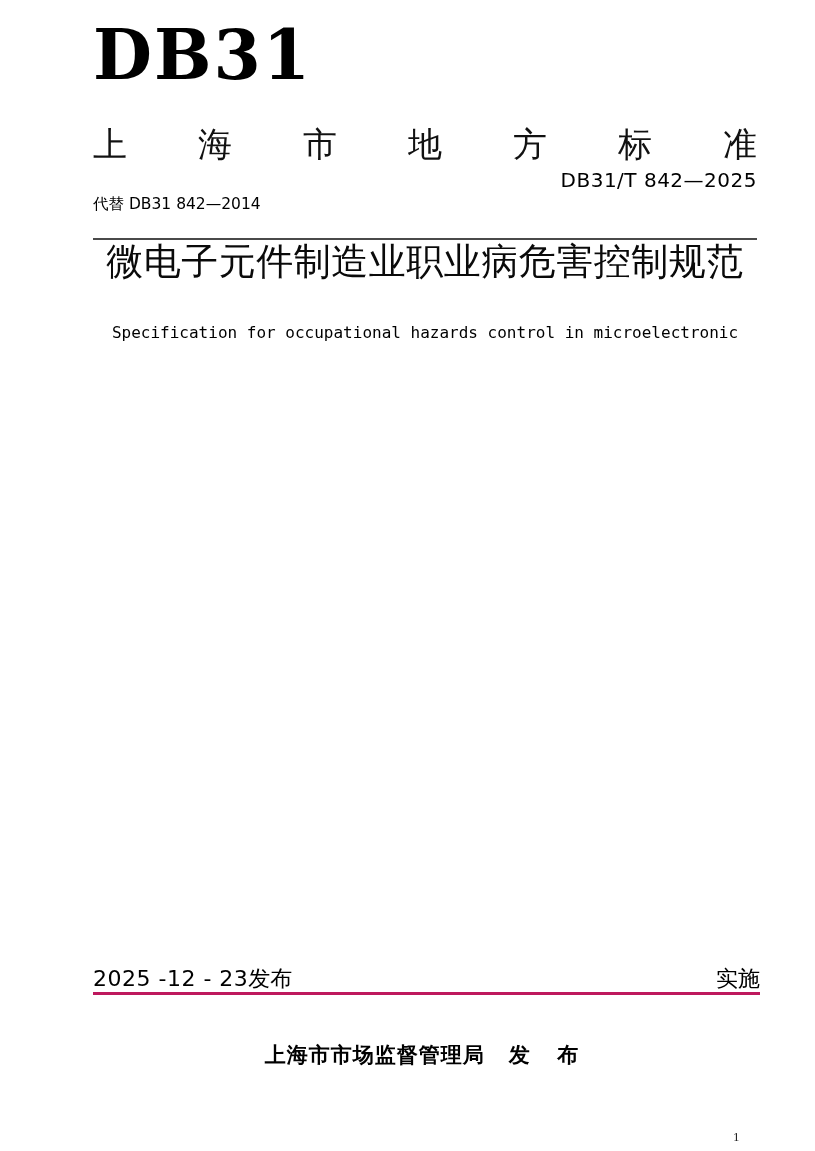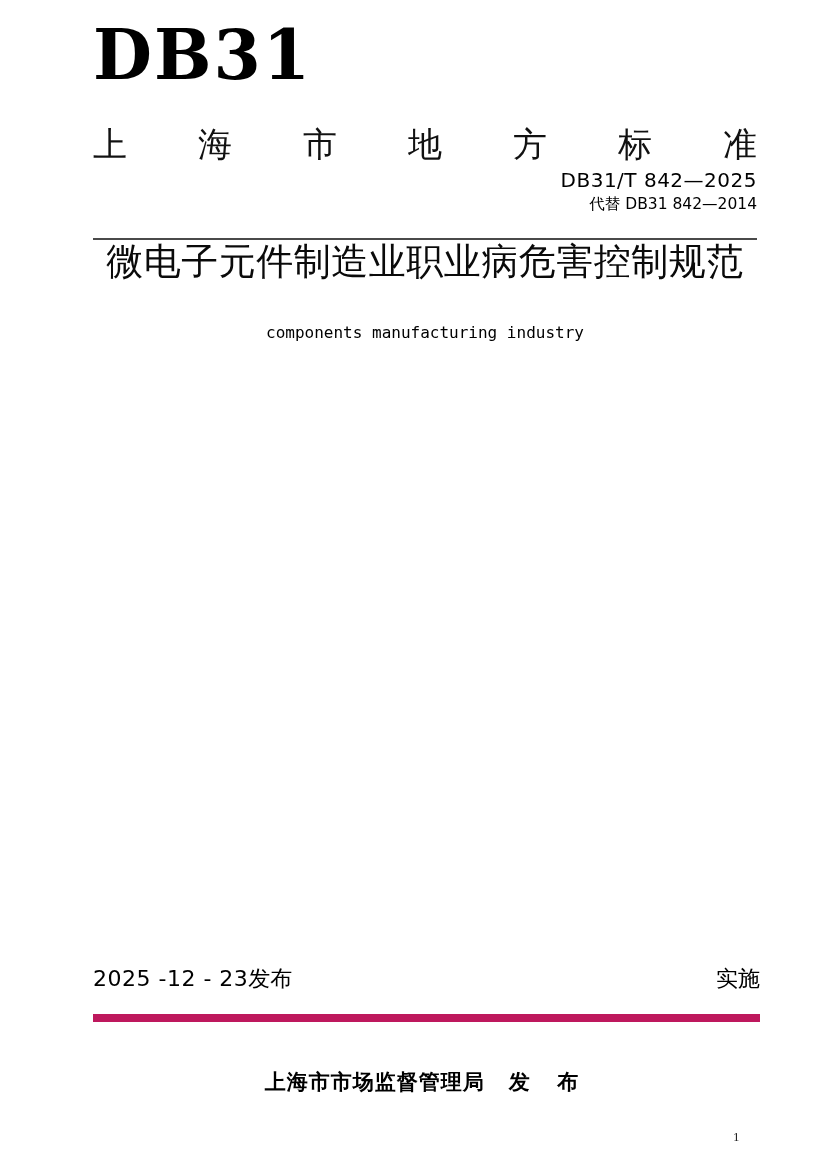--- a/index.html
+++ b/index.html
@@ -35,43 +35,43 @@
     text-align: justify; text-align-last: justify;
     letter-spacing: 0;
     color: #111;
   }
 
   .doc-number {
     margin-top: 3px; text-align: right;
     font-size: 20px; line-height: 1.2; letter-spacing: 0.5px;
   }
   .superseded {
-    margin-top: 3px; text-align: right;
+    margin-top: 3px; 
     font-size: 15.5px; line-height: 1.2;
   }
 
   .rule { margin-top: 25px; border-top: 2px solid #4a4a4a; height: 0; }
 
   .title-cn {
     text-align: center;
     font-size: 37px; line-height: 1.2; letter-spacing: 0.5px;
     color: #0a0a0a;
   }
   .title-en {
     margin-top: 33px; text-align: center;
     font-family: "DejaVu Sans Mono", "Liberation Mono", monospace;
     font-size: 16px; line-height: 30px;
   }
 
   
   .bottom-block { position: absolute; left: 93px; right: 55px; top: 966px; }
   .dates-row {
     display: flex; justify-content: space-between; align-items: flex-end;
-    border-bottom: 8px solid #be185d;
-    padding-bottom: 22px;
+    border-bottom: 3px solid #be185d;
+    padding-bottom: 0;
     font-size: 22px; line-height: 1.2;
   }
   .date-group { display: flex; align-items: baseline; }
   .date-value { letter-spacing: 0.5px; }
   .date-label { }
 
   .publisher {
     margin-top: 46px; text-align: center;
     font-size: 21px; font-weight: bold; letter-spacing: 1px;
   }
@@ -96,21 +96,21 @@
   <div class="standard-name">上海市地方标准</div>
 
   <div class="doc-number">DB31/T 842—2025</div>
   <div class="superseded">代替 DB31 842—2014</div>
 
   <div class="rule"></div>
 
   <div class="title-cn">微电子元件制造业职业病危害控制规范</div>
 
   <div class="title-en">
-    <div>components manufacturing industry</div>
+    <div>Specification for occupational hazards control in microelectronic</div>
   </div>
 
 </div>
 
 <div class="bottom-block">
   <div class="dates-row">
     <div class="date-group">
       <span class="date-value">2025 -12 - 23</span>
       <span class="date-label">发布</span>
     </div>

